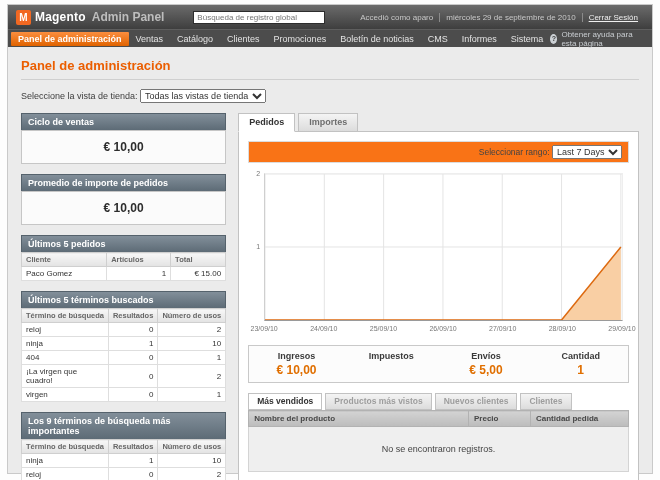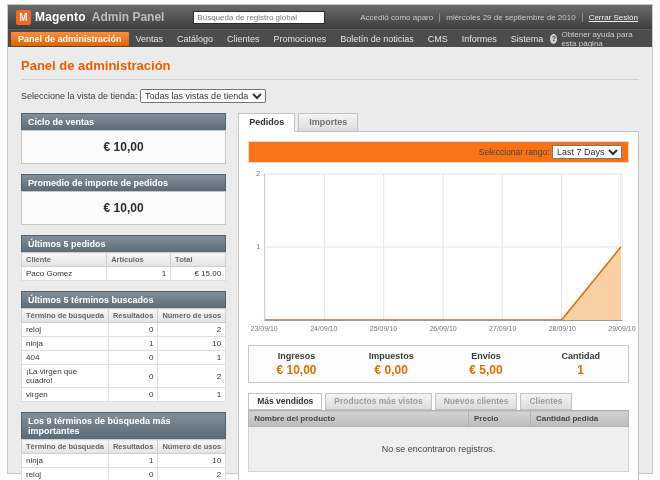--- a/index.html
+++ b/index.html
@@ -274,21 +274,20 @@
               </div>
           </div>
 
           <div class="totals">
             <div class="total">
               <div class="t-label">Ingresos</div>
               <div class="t-value">€ 10,00</div>
             </div>
             <div class="total">
               <div class="t-label">Impuestos</div>
-              <div class="t-value">€ 0,00</div>
             </div>
             <div class="total">
               <div class="t-label">Envíos</div>
               <div class="t-value">€ 5,00</div>
             </div>
             <div class="total">
               <div class="t-label">Cantidad</div>
               <div class="t-value">1</div>
             </div>
           </div>

